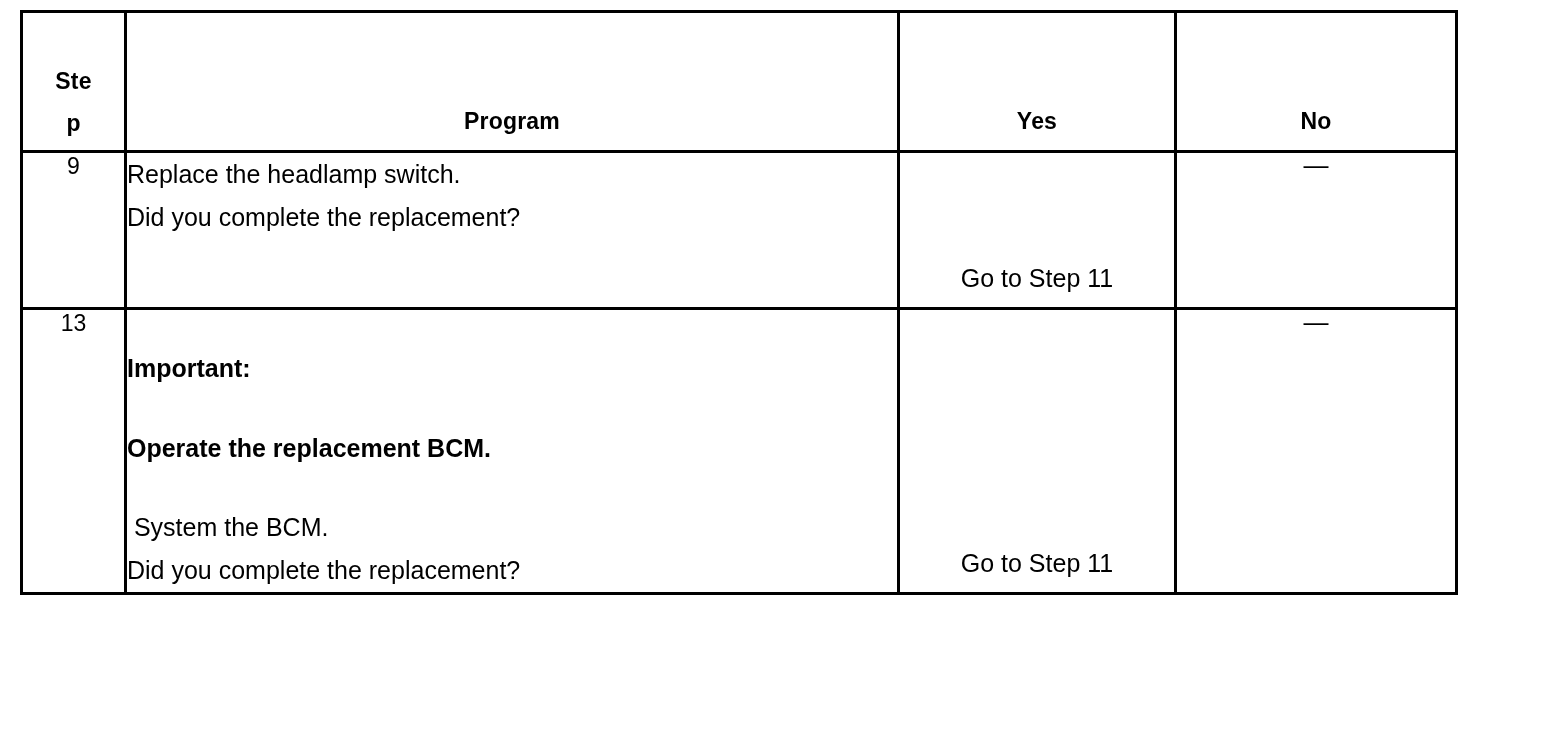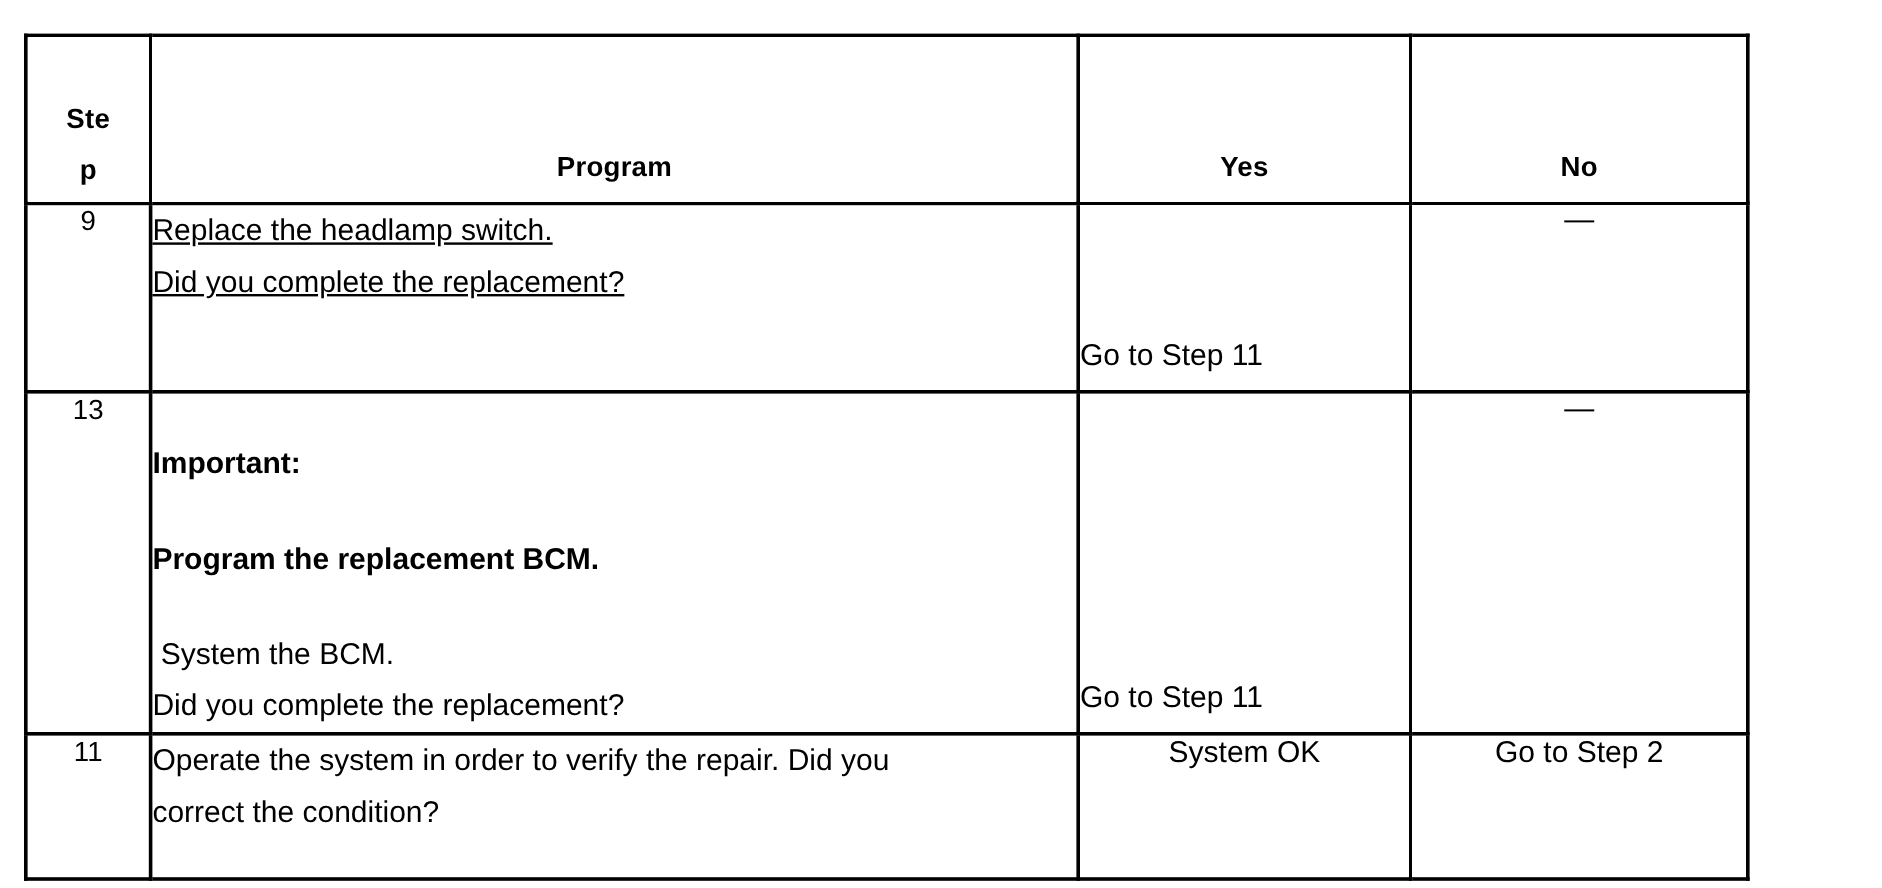--- a/index.html
+++ b/index.html
@@ -19,21 +19,21 @@
     position: relative;
     width: 1568px;
     height: 740px;
     background: #ffffff;
   }
 
   
   .diag-table {
     position: absolute;
     left: 20px;
-    top: 28px;
+    top: 10px;
     width: 1435px;
     border-collapse: collapse;
     table-layout: fixed;
     background: #ffffff;
   }
 
   .diag-table td,
   .diag-table th {
     border: 3px solid #000000;
     padding: 0;
@@ -97,36 +97,36 @@
   .branch-cell {
     position: relative;
     text-align: center;
     font-size: 25px;
   }
   .branch-bottom {
     position: absolute;
     left: 0;
     right: 0;
     bottom: 14px;
-    text-align: left;
+    text-align: center;
   }
   .branch-middle {
     display: flex;
     align-items: center;
     justify-content: center;
     height: 100%;
     font-size: 25px;
   }
   .branch-center-text {
     text-align: center;
     padding: 0;
   }
 
   
-  .row-9  .action-cell { height: 154px; text-decoration: underline; }
+  .row-9  .action-cell { height: 154px; }
   .row-10 .action-cell { height: 279px; }
   .row-11 .action-cell { height: 118px; }
 
   .dash {
     font-size: 25px;
     line-height: 1;
   }
 </style>
 </head>
 <body>
@@ -173,49 +173,32 @@
           <div class="branch-middle">
             <span class="dash">—</span>
           </div>
         </td>
       </tr>
 
       <tr class="row-10">
         <td class="step-cell">13</td>
         <td class="action-cell">
           <div class="line bold">Important:</div>
-          <div class="line bold">Program the replacement BCM.</div>
+          <div class="line bold">Operate the replacement BCM.</div>
           <div class="spacer"></div>
           <div class="line"> System the BCM.</div>
           <div class="line">Did you complete the replacement?</div>
         </td>
         <td class="branch-cell">
           <div class="branch-bottom">Go to Step 11</div>
         </td>
         <td class="branch-cell">
           <div class="branch-middle">
             <span class="dash">—</span>
           </div>
         </td>
       </tr>
 
-      <tr class="row-11">
-        <td class="step-cell">11</td>
-        <td class="action-cell">
-          <div class="line">Operate the system in order to verify the repair. Did you</div>
-          <div class="line">correct the condition?</div>
-        </td>
-        <td class="branch-cell">
-          <div class="branch-middle">
-            <span class="branch-center-text">System OK</span>
-          </div>
-        </td>
-        <td class="branch-cell">
-          <div class="branch-middle">
-            <span class="branch-center-text">Go to Step 2</span>
-          </div>
-        </td>
-      </tr>
 
     </tbody>
   </table>
 
 </div>
 
 </body></html>

